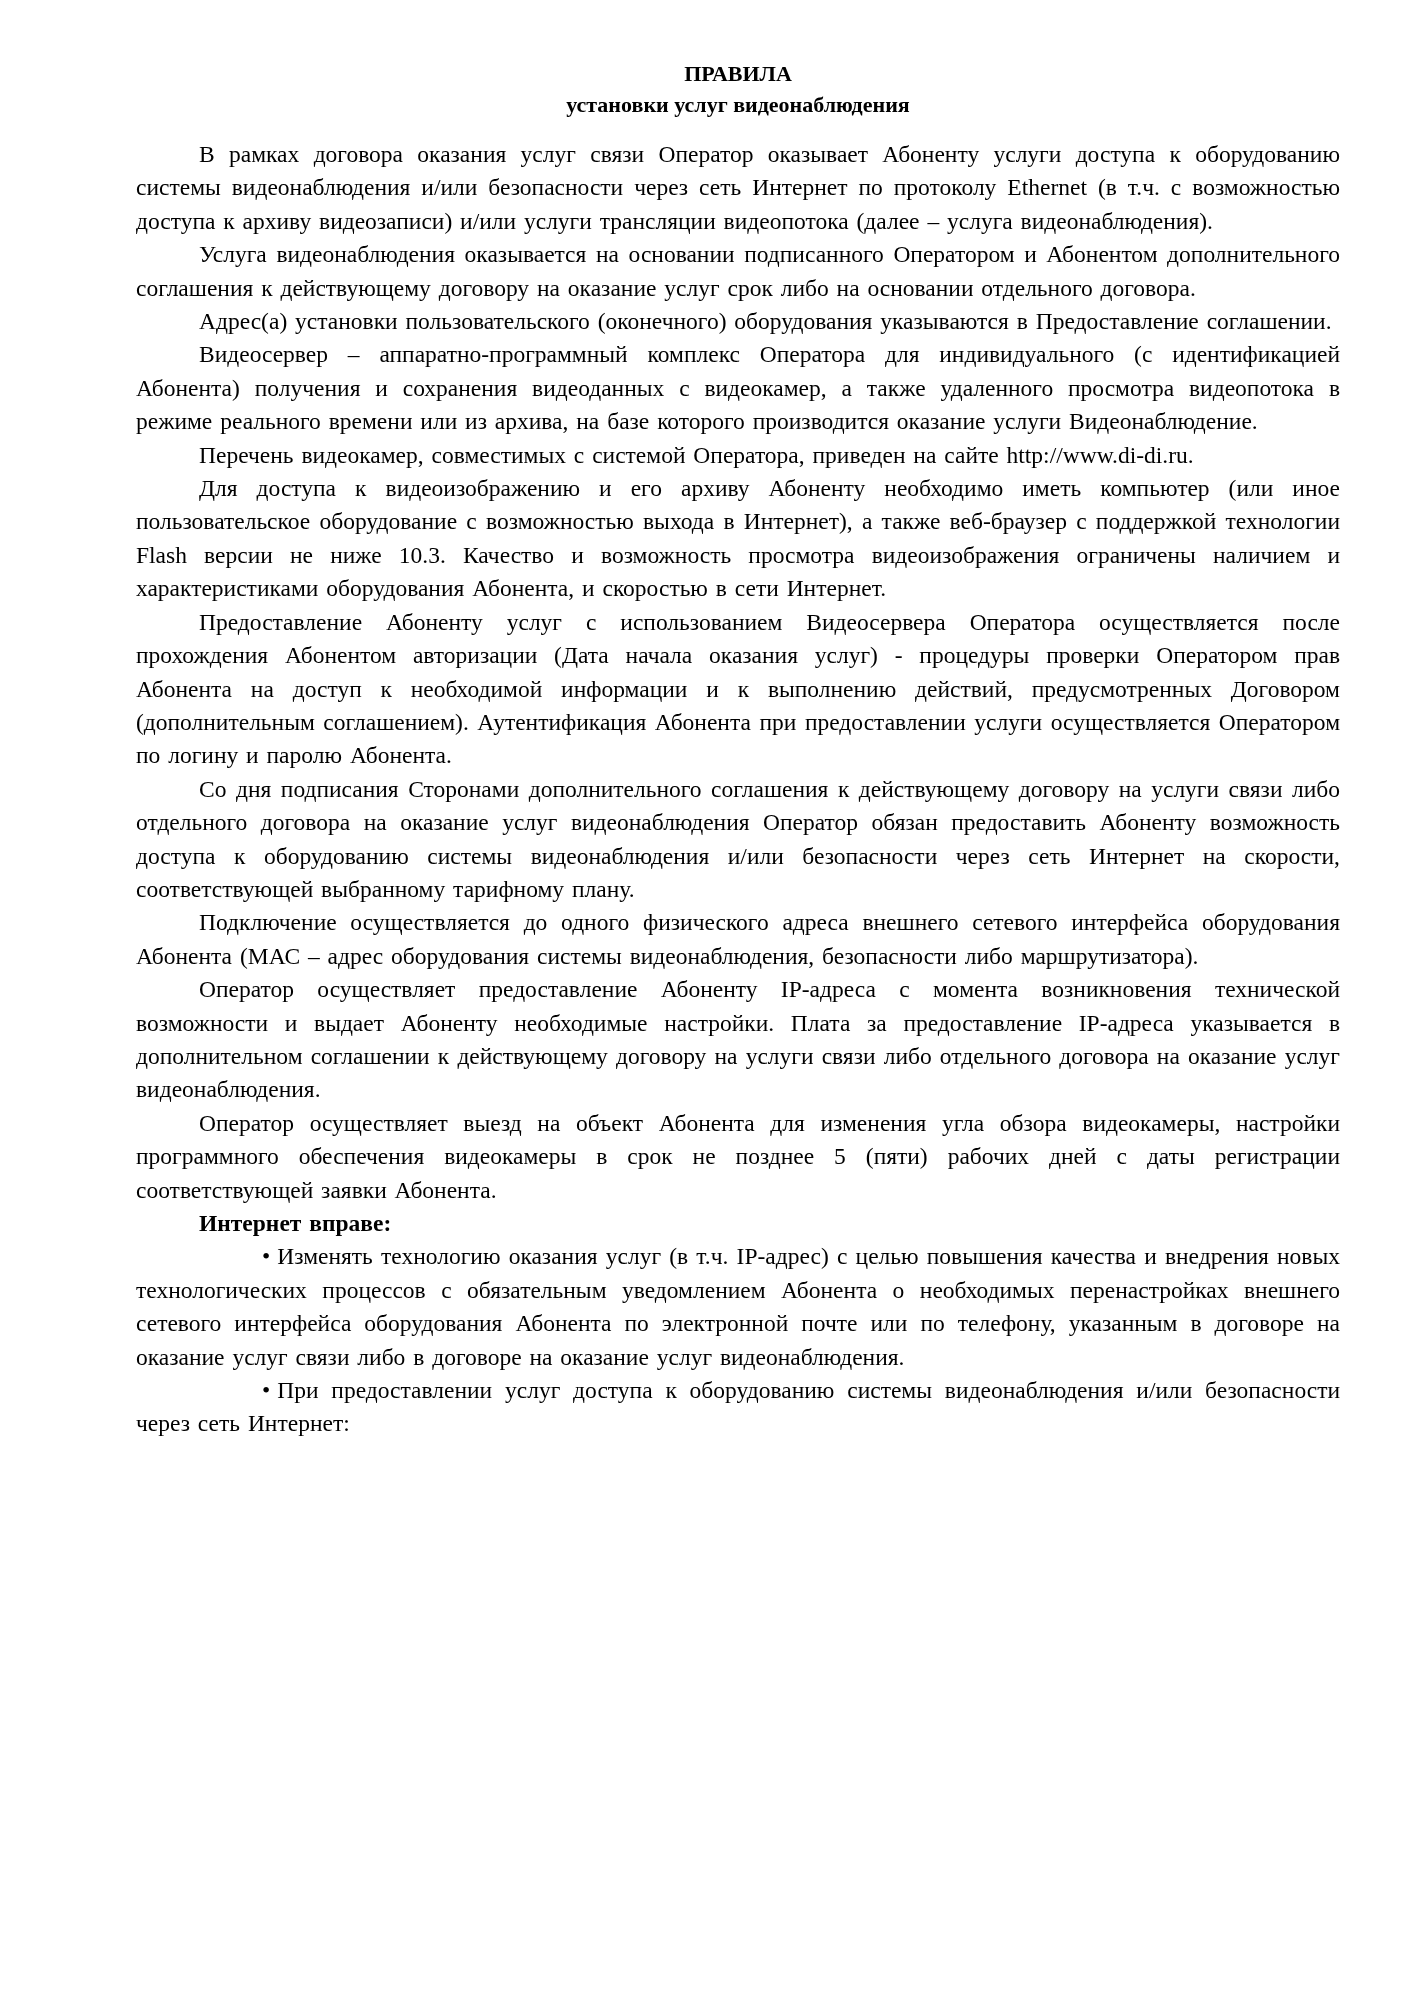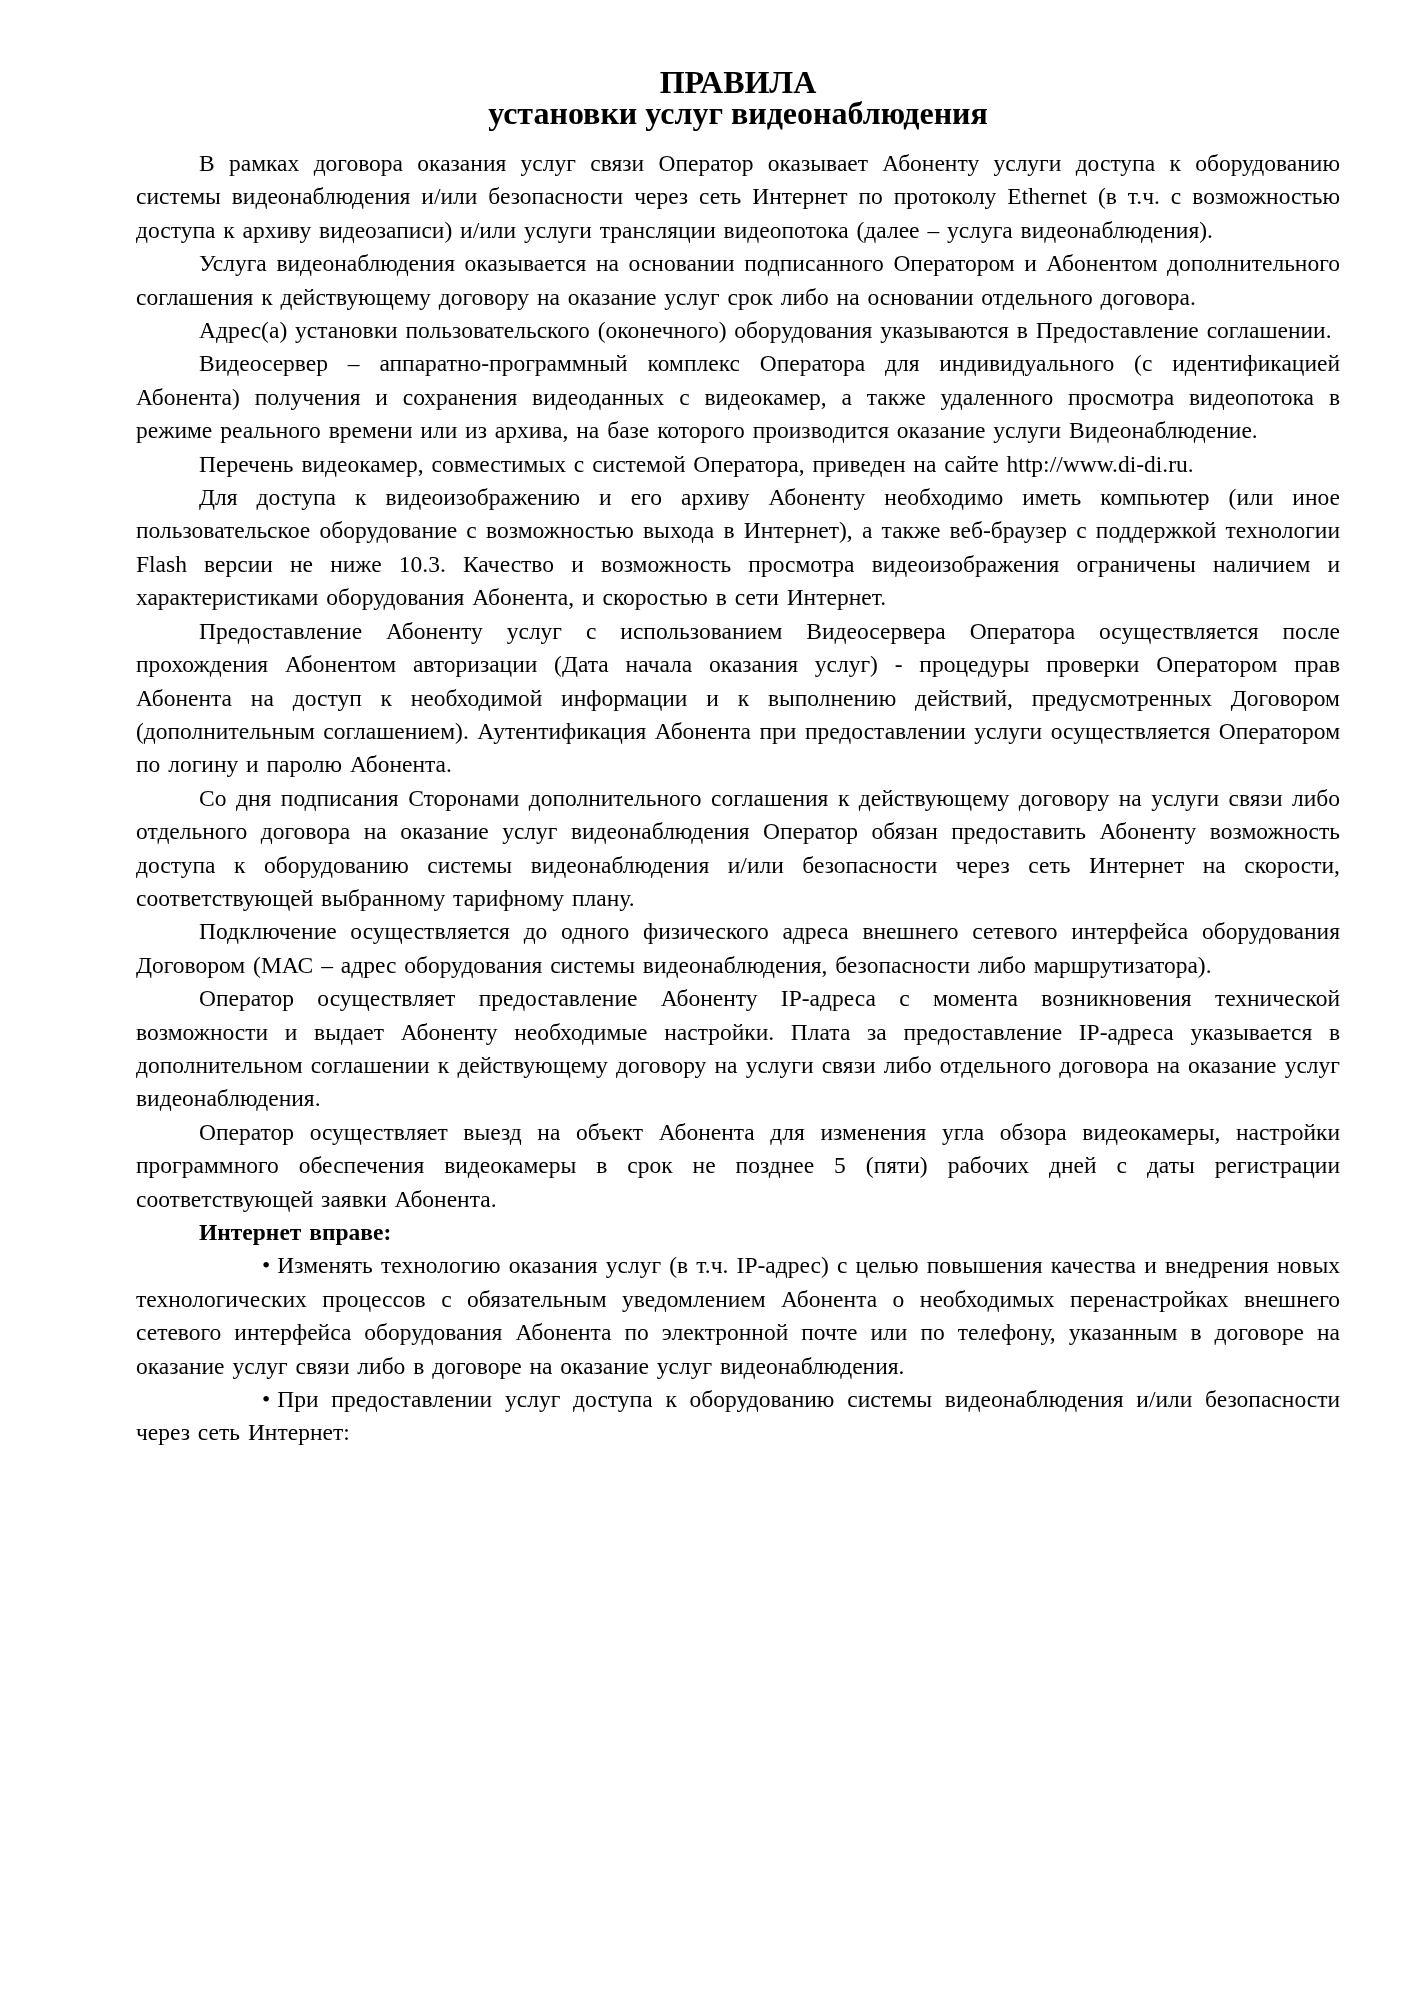--- a/index.html
+++ b/index.html
@@ -14,23 +14,23 @@
       box-sizing: border-box;
       background: #ffffff;
       color: #000000;
       padding: 55px 74px 40px 136px;
       overflow: hidden;
       font-family: "Liberation Serif", "DejaVu Serif", serif;
     }
     .doc-title {
       text-align: center;
       font-weight: 700;
-      font-size: 32px;
+      font-size: 22px;
       line-height: 31px;
-      margin: 12px;
+      margin: 3px;
     }
     .doc-body {
       margin-top: 18px;
       font-family: Liberation Serif, serif;
     }
     p.para {
       margin: 0;
       font-size: 23.5px;
       line-height: 33.4px;
       text-align: justify;
@@ -67,21 +67,21 @@
     <p class="para">Видеосервер – аппаратно-программный комплекс Оператора для индивидуального (с идентификацией Абонента) получения и сохранения видеоданных с видеокамер, а также удаленного просмотра видеопотока в режиме реального времени или из архива, на базе которого производится оказание услуги Видеонаблюдение.</p>
 
     <p class="para">Перечень видеокамер, совместимых с системой Оператора, приведен на сайте http://www.di-di.ru.</p>
 
     <p class="para">Для доступа к видеоизображению и его архиву Абоненту необходимо иметь компьютер (или иное пользовательское оборудование с возможностью выхода в Интернет), а также веб-браузер с поддержкой технологии Flash версии не ниже 10.3. Качество и возможность просмотра видеоизображения ограничены наличием и характеристиками оборудования Абонента, и скоростью в сети Интернет.</p>
 
     <p class="para">Предоставление Абоненту услуг с использованием Видеосервера Оператора осуществляется после прохождения Абонентом авторизации (Дата начала оказания услуг) - процедуры проверки Оператором прав Абонента на доступ к необходимой информации и к выполнению действий, предусмотренных Договором (дополнительным соглашением). Аутентификация Абонента при предоставлении услуги осуществляется Оператором по логину и паролю Абонента.</p>
 
     <p class="para">Со дня подписания Сторонами дополнительного соглашения к действующему договору на услуги связи либо отдельного договора на оказание услуг видеонаблюдения Оператор обязан предоставить Абоненту возможность доступа к оборудованию системы видеонаблюдения и/или безопасности через сеть Интернет на скорости, соответствующей выбранному тарифному плану.</p>
 
-    <p class="para">Подключение осуществляется до одного физического адреса внешнего сетевого интерфейса оборудования Договором (МАС – адрес оборудования системы видеонаблюдения, безопасности либо маршрутизатора).</p>
+    <p class="para">Подключение осуществляется до одного физического адреса внешнего сетевого интерфейса оборудования Абонента (МАС – адрес оборудования системы видеонаблюдения, безопасности либо маршрутизатора).</p>
 
     <p class="para">Оператор осуществляет предоставление Абоненту IP-адреса с момента возникновения технической возможности и выдает Абоненту необходимые настройки. Плата за предоставление IP-адреса указывается в дополнительном соглашении к действующему договору на услуги связи либо отдельного договора на оказание услуг видеонаблюдения.</p>
 
     <p class="para">Оператор осуществляет выезд на объект Абонента для изменения угла обзора видеокамеры, настройки программного обеспечения видеокамеры в срок не позднее 5 (пяти) рабочих дней с даты регистрации соответствующей заявки Абонента.</p>
 
 
     <p class="para bold">Интернет вправе:</p>
 
     <p class="para bullet"><span class="bullet-glyph">•</span><span>Изменять технологию оказания услуг (в т.ч. IP-адрес) с целью повышения качества и внедрения новых технологических процессов с обязательным уведомлением Абонента о необходимых перенастройках внешнего сетевого интерфейса оборудования Абонента по электронной почте или по телефону, указанным в договоре на оказание услуг связи либо в договоре на оказание услуг видеонаблюдения.</span></p>
 

